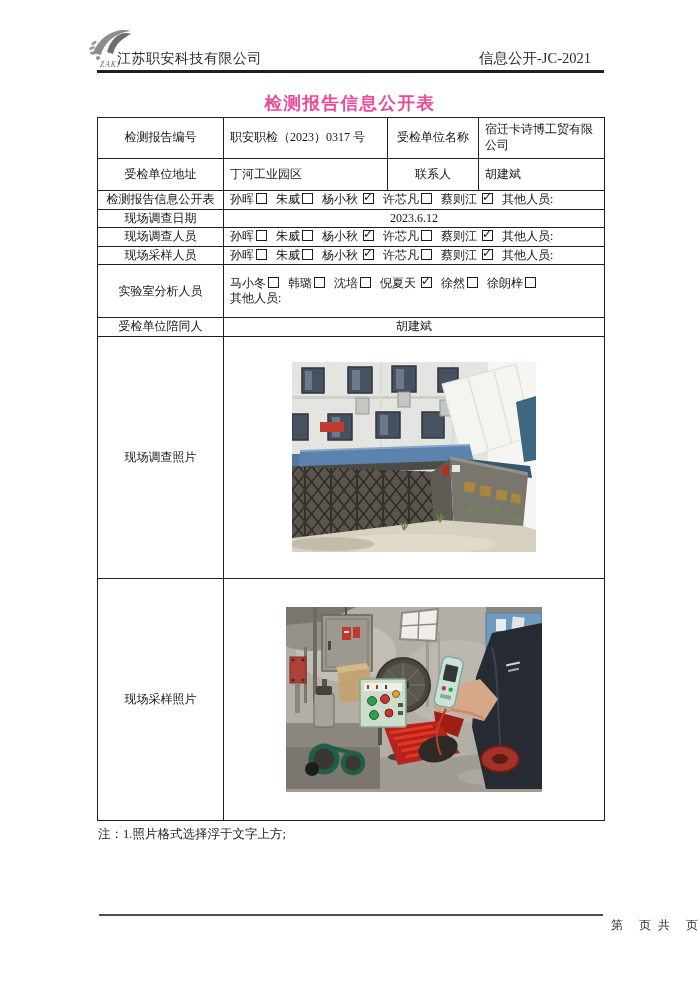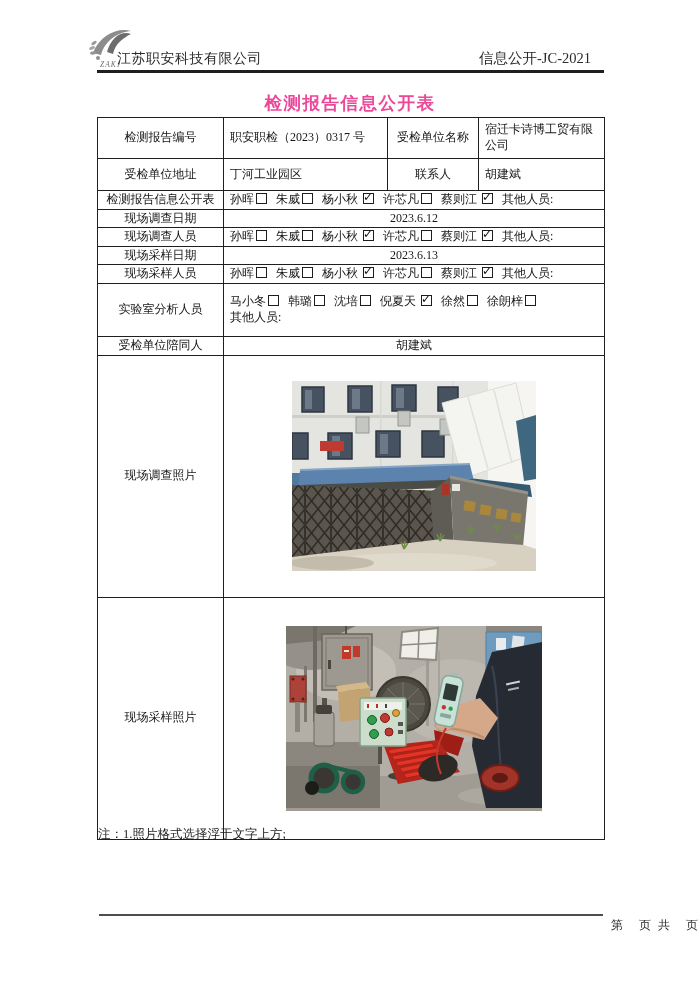--- a/index.html
+++ b/index.html
@@ -101,24 +101,20 @@
         <td class="center" colspan="3">2023.6.12</td>
       </tr>
 
       <tr style="height:15px">
         <td class="lbl">现场调查人员</td>
         <td class="val" colspan="3">
           <span><span class="member"><span>孙晖</span><span class="cb"></span></span><span class="member"><span>朱威</span><span class="cb"></span></span><span class="member"><span>杨小秋</span><span class="cb checked"></span></span><span class="member"><span>许芯凡</span><span class="cb"></span></span><span class="member"><span>蔡则江</span><span class="cb checked"></span></span></span><span>其他人员:</span>
         </td>
       </tr>
 
-      <tr style="height:15px">
-        <td class="lbl">现场采样日期</td>
-        <td class="center" colspan="3">2023.6.13</td>
-      </tr>
 
       <tr style="height:15px">
         <td class="lbl">现场采样人员</td>
         <td class="val" colspan="3">
           <span><span class="member"><span>孙晖</span><span class="cb"></span></span><span class="member"><span>朱威</span><span class="cb"></span></span><span class="member"><span>杨小秋</span><span class="cb checked"></span></span><span class="member"><span>许芯凡</span><span class="cb"></span></span><span class="member"><span>蔡则江</span><span class="cb checked"></span></span></span><span>其他人员:</span>
         </td>
       </tr>
 
       <tr style="height:53px">
         <td class="lbl">实验室分析人员</td>

